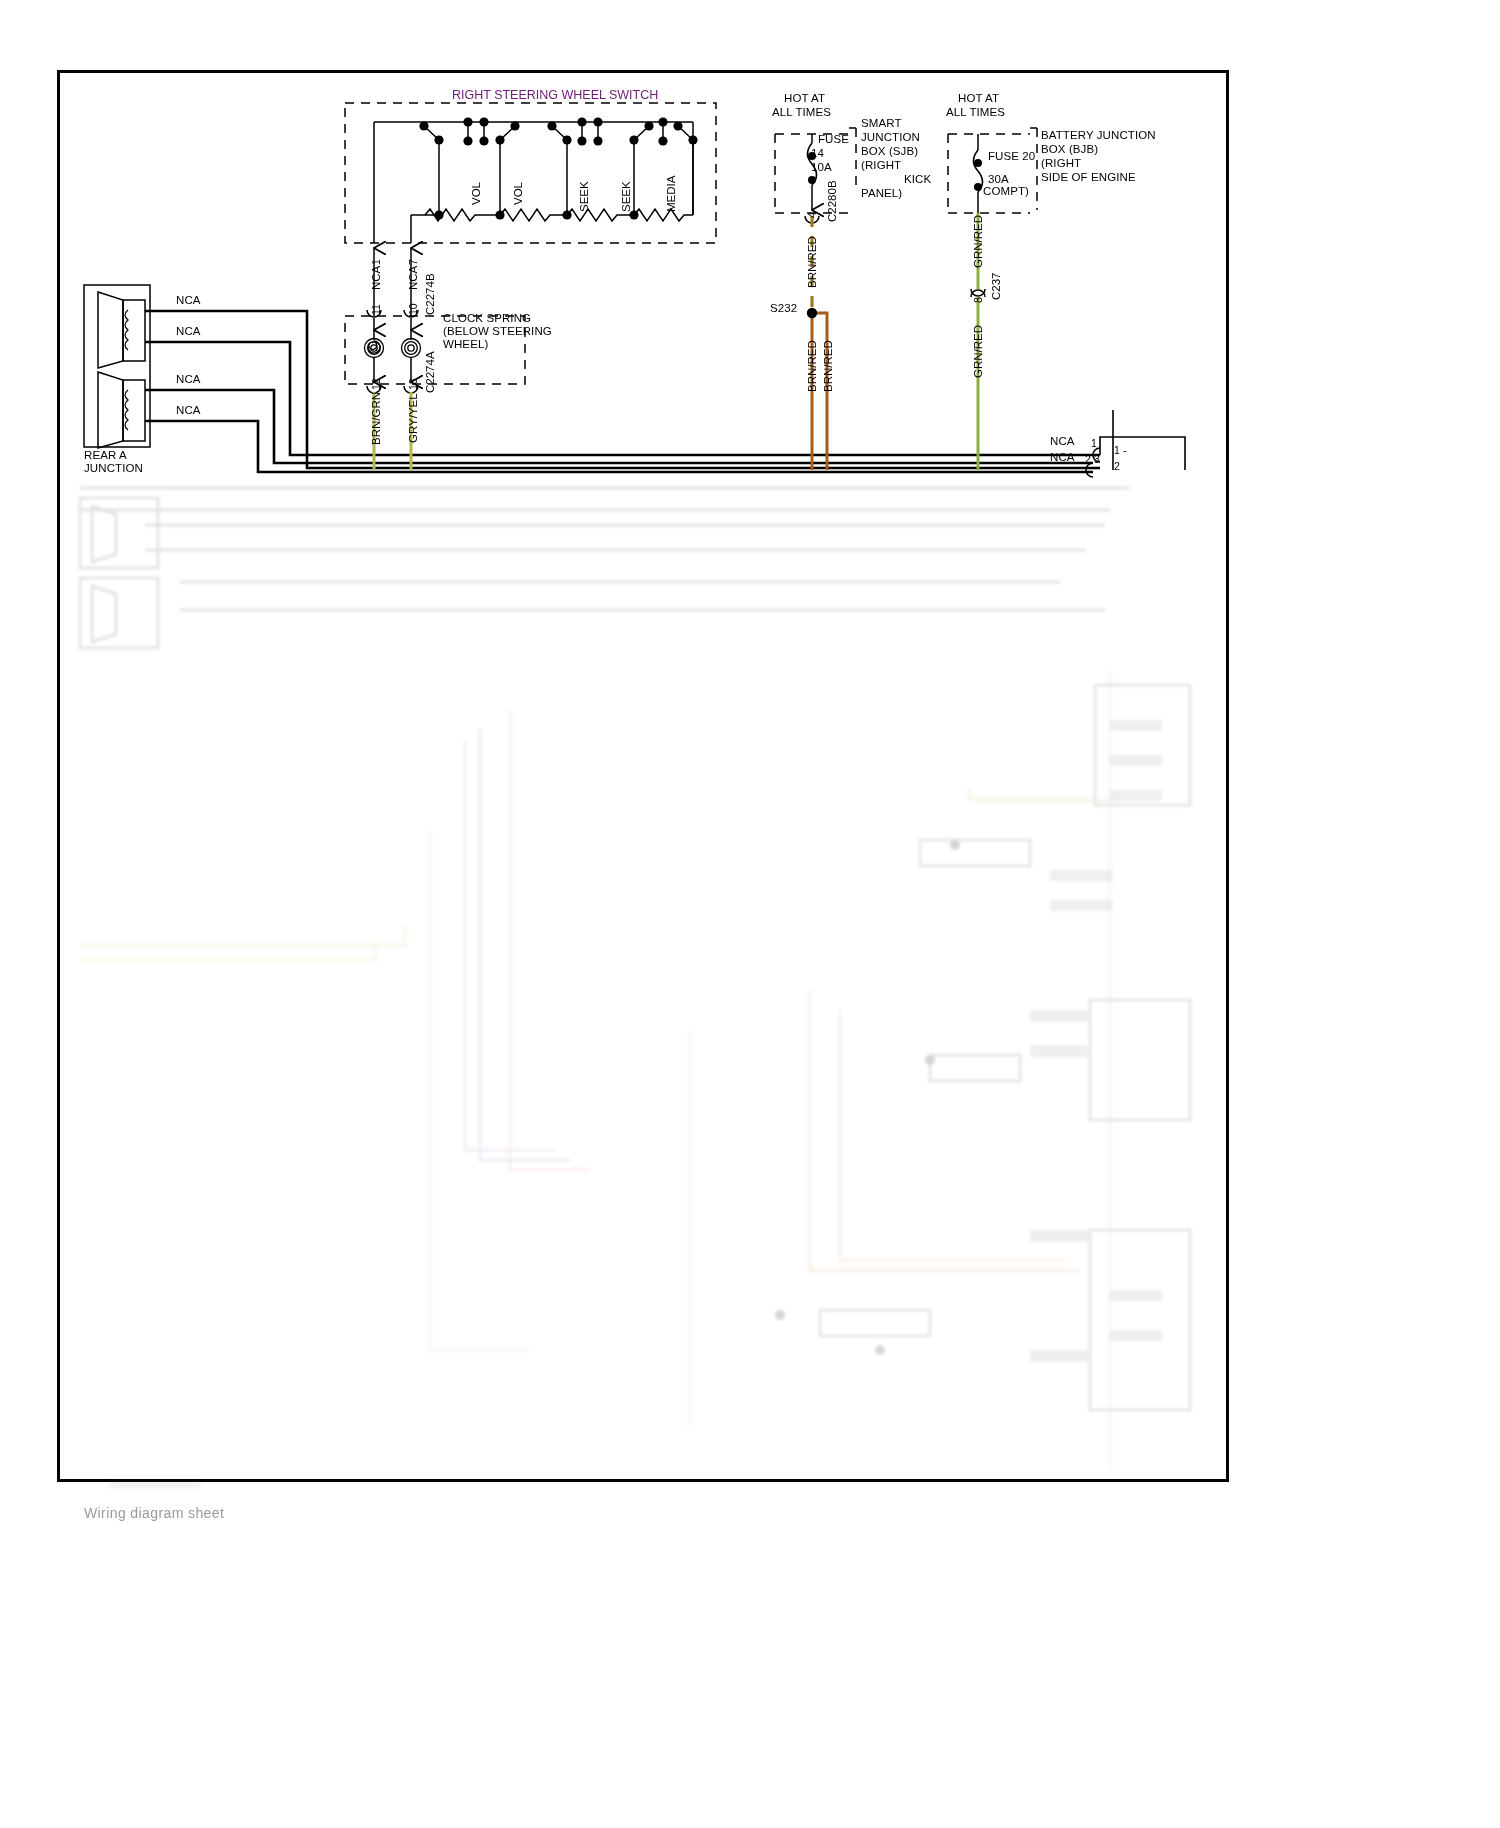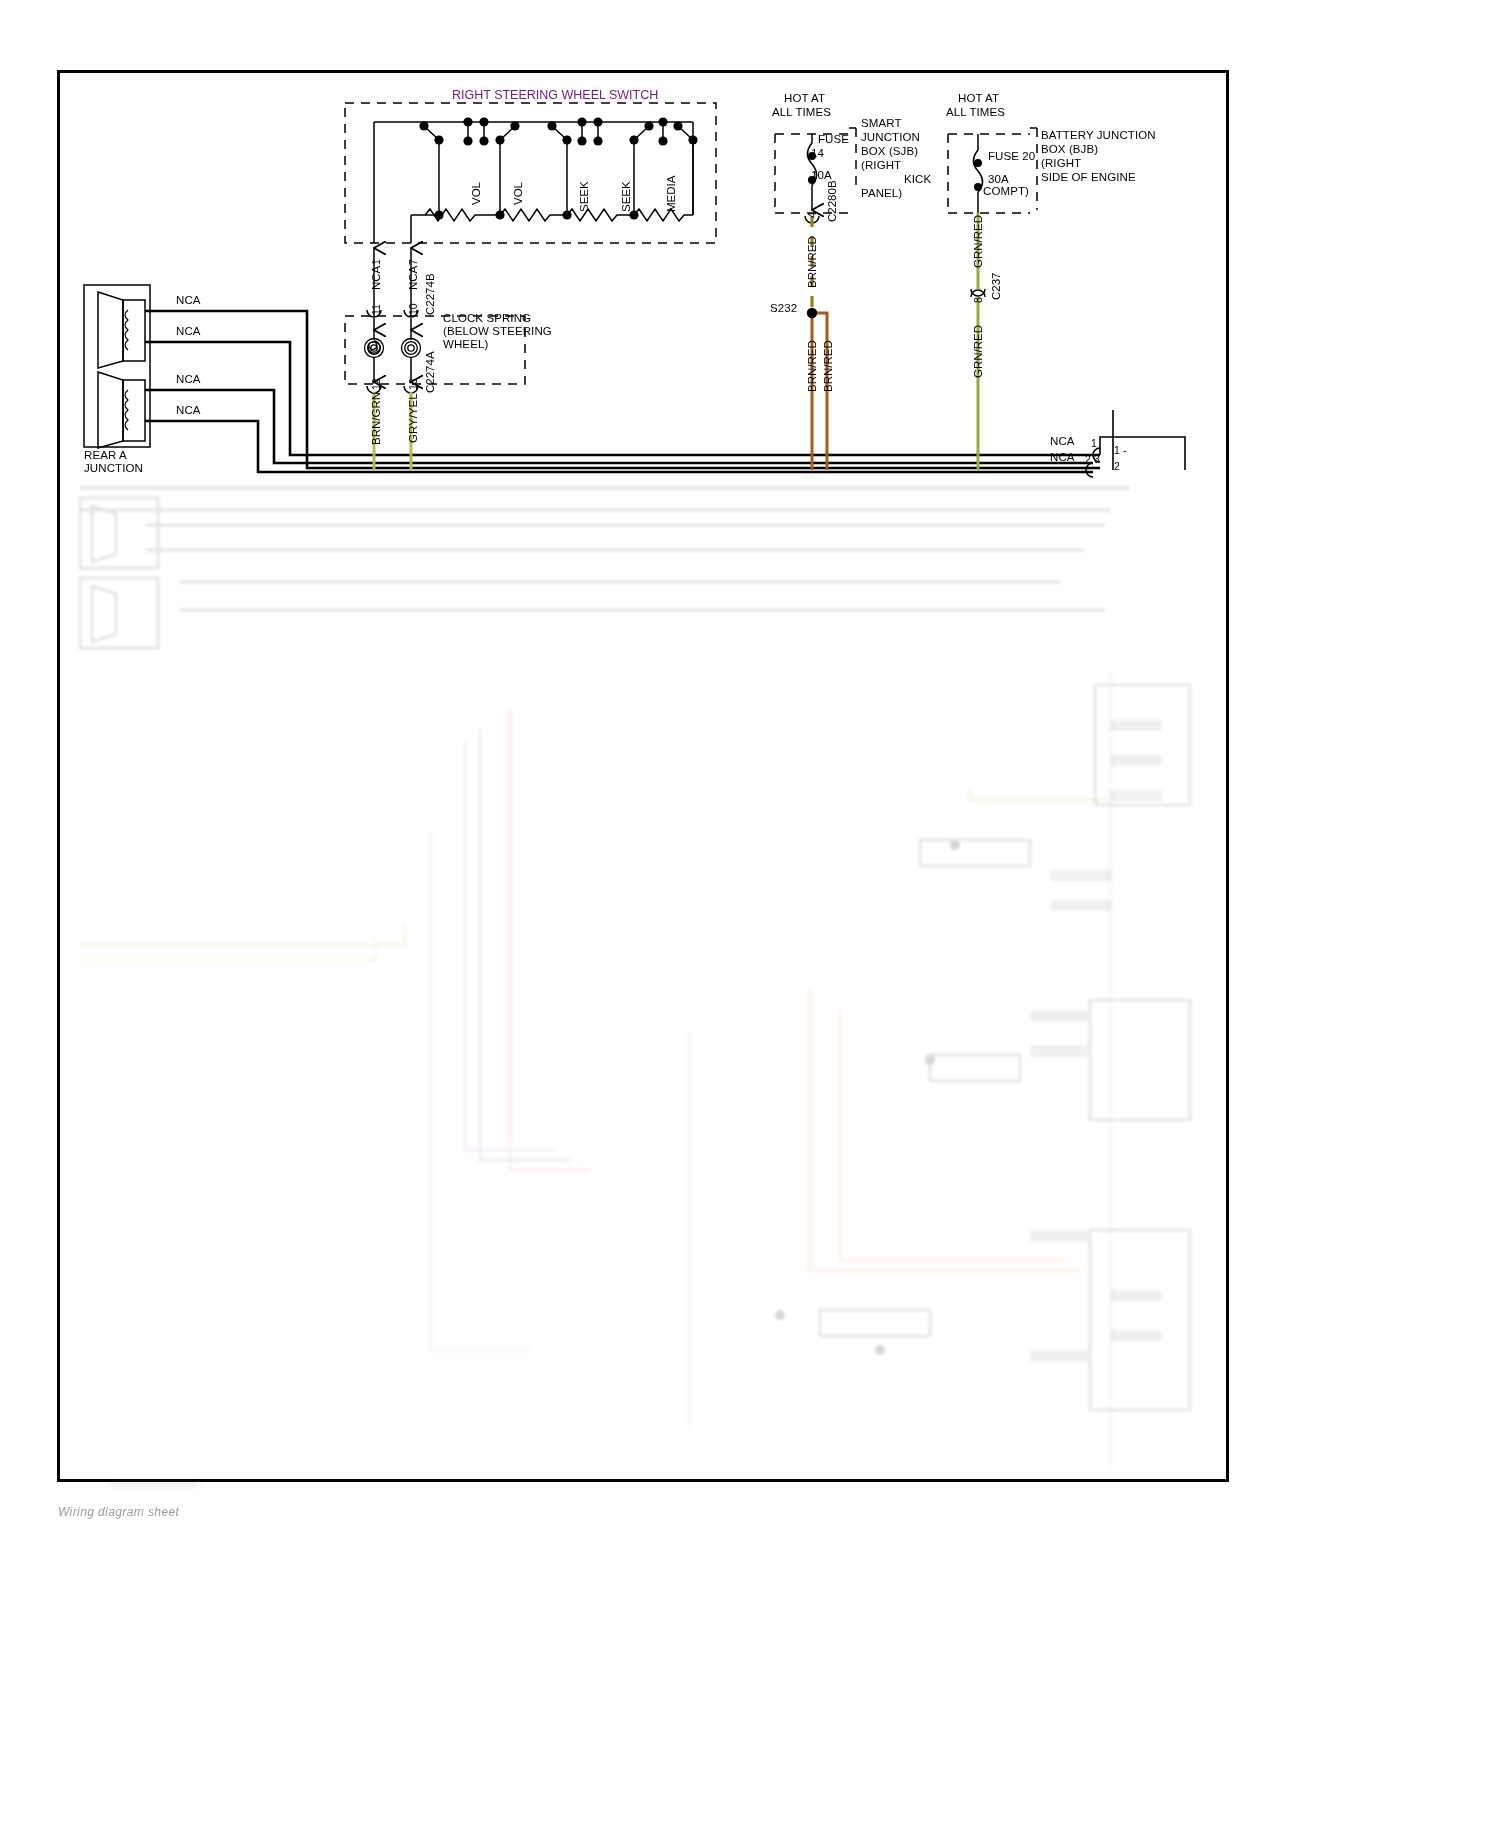--- a/index.html
+++ b/index.html
@@ -13,21 +13,21 @@
   
   .faded{position:absolute;left:50px;top:470px;width:1160px;height:1060px;opacity:0.16;filter:blur(1.6px);pointer-events:none;}
   .faded2{position:absolute;left:50px;top:470px;width:1160px;height:1060px;opacity:0.10;filter:blur(2.6px);pointer-events:none;}
 
   svg{position:absolute;left:0;top:0;overflow:visible;}
   .lbl{position:absolute;font-size:11.5px;color:#000;white-space:nowrap;letter-spacing:0.1px;line-height:1.28;}
   .vlbl{position:absolute;font-size:11.5px;color:#000;white-space:nowrap;transform-origin:0 0;transform:rotate(-90deg);}
   .tiny{font-size:10.5px;}
   .ttl{position:absolute;font-size:12.5px;color:#701a75;white-space:nowrap;}
 
-  .footnote{position:absolute;left:58px;top:1505px;font-size:12px;color:#9a9a9a;letter-spacing:.4px;font-style:italic;}
+  .footnote{position:absolute;left:84px;top:1505px;font-size:14px;color:#9a9a9a;letter-spacing:.4px;}
 </style>
 </head>
 <body>
 
 <div id="page">
 
   <div class="page-border"></div>
 
   <svg width="1500" height="1828">
     <defs>
@@ -238,21 +238,21 @@
   <div class="vlbl tiny" style="left:370px;top:390px;">12</div>
   <div class="vlbl tiny" style="left:407px;top:390px;">13</div>
   <div class="vlbl" style="left:424px;top:393px;">C2274A</div>
   <div class="vlbl" style="left:370px;top:445px;">BRN/GRN</div>
   <div class="vlbl" style="left:407px;top:443px;">GRY/YEL</div>
 
   <div class="lbl" style="left:784px;top:91px;">HOT AT</div>
   <div class="lbl" style="left:772px;top:105px;">ALL TIMES</div>
   <div class="lbl" style="left:818px;top:132px;">FUSE</div>
   <div class="lbl" style="left:811px;top:146px;">14</div>
-  <div class="lbl" style="left:811px;top:168px;">10A</div>
+  <div class="lbl" style="left:811px;top:160px;">10A</div>
   <div class="lbl" style="left:861px;top:116px;">SMART</div>
   <div class="lbl" style="left:861px;top:130px;">JUNCTION</div>
   <div class="lbl" style="left:861px;top:144px;">BOX (SJB)</div>
   <div class="lbl" style="left:861px;top:158px;">(RIGHT</div>
   <div class="lbl" style="left:904px;top:172px;">KICK</div>
   <div class="lbl" style="left:861px;top:186px;">PANEL)</div>
   <div class="vlbl tiny" style="left:806px;top:218px;">4</div>
   <div class="vlbl" style="left:826px;top:222px;">C2280B</div>
   <div class="vlbl" style="left:806px;top:288px;">BRN/RED</div>
 

